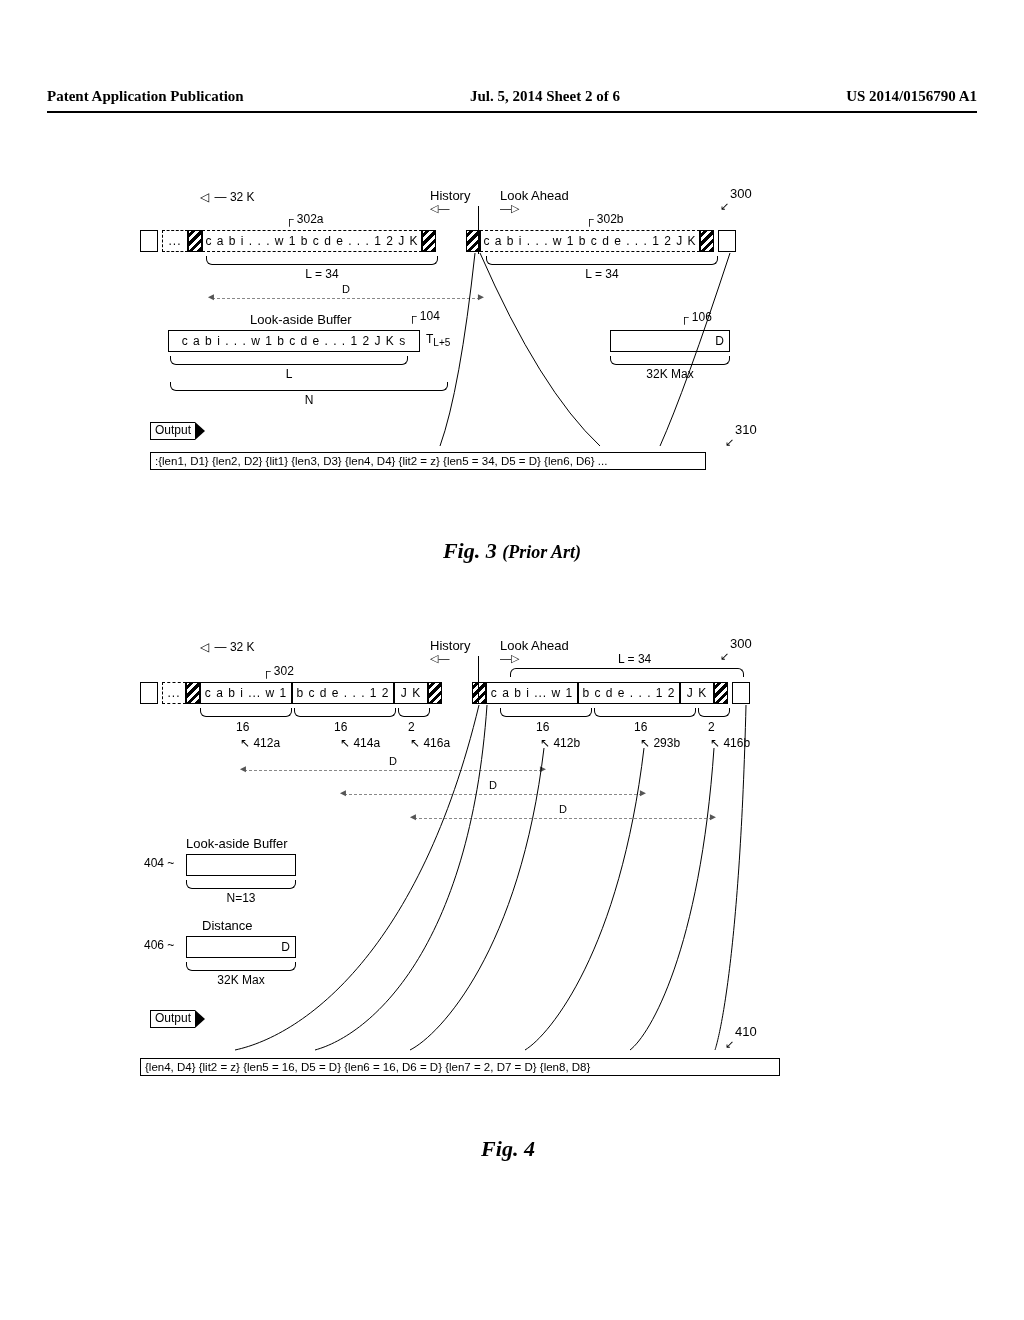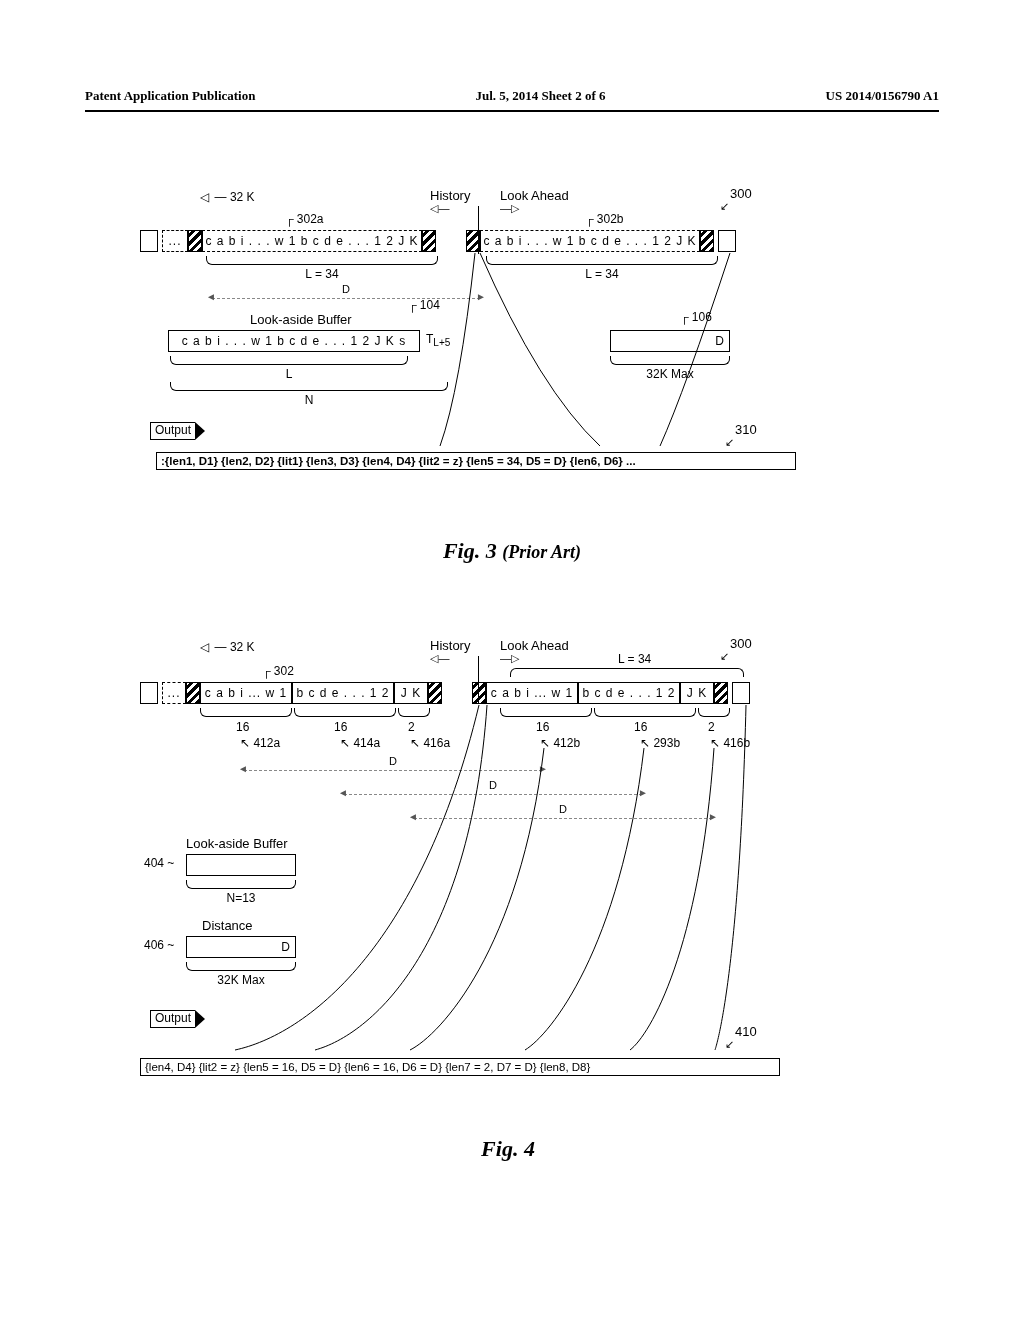--- a/index.html
+++ b/index.html
@@ -1,17 +1,17 @@
 <!DOCTYPE html>
 <html><head>
 <meta charset="utf-8">
 <style>
   * { box-sizing: border-box; margin: 0; padding: 0; }
   body { font-family: "Times New Roman", serif; background: #fff; color: #000; width: 1024px; height: 1320px; position: relative; }
-  .header { position: absolute; top: 88px; left: 0; right: 0; padding: 0 85px; font-size: 13px; }
+  .header { position: absolute; top: 88px; left: 0; right: 0; padding: 0 47px; font-size: 15px; }
   .header-line { display: flex; justify-content: space-between; font-weight: bold; }
   .header hr { margin-top: 6px; border: none; border-top: 2px solid #000; }
 
   .figure-area { position: absolute; left: 140px; }
   .fig3 { top: 190px; width: 680px; height: 380px; }
   .fig4 { top: 640px; width: 680px; height: 545px; }
 
   .caption { font-family: "Times New Roman", serif; font-style: italic; font-weight: bold; font-size: 22px; text-align: center; }
   .caption .prior { font-style: italic; font-weight: bold; font-size: 18px; }
 
@@ -125,21 +125,21 @@
   </div>
   <div class="brace-down" style="left:346px; top:66px; width:232px;">
     <div class="brace-text">L = 34</div>
   </div>
 
   <div class="dim-arrow" style="left:72px; top:108px; width:268px;">
     <span class="dim-text">D</span>
   </div>
 
   <div class="label" style="left:110px; top:122px;">Look-aside Buffer</div>
-  <div class="label small-label" style="left:268px; top:108px;text-align:right;">┌ <span>104</span></div>
+  <div class="label small-label" style="left:268px; top:119px;text-align:right;">┌ <span>104</span></div>
   <div class="label small-label" style="left:540px; top:120px;">┌ <span>106</span></div>
 
   <div class="buffer-row" style="left:28px; top:140px;">
     <div class="cell" style="width:252px;">c a b i . . . w 1 b c d e . . . 1 2 J K s</div>
   </div>
   <div class="label small-label" style="left:286px; top:142px;">
     <span>T</span><sub>L+5</sub>
   </div>
 
   <div class="buffer-row" style="left:470px; top:140px;">
@@ -161,21 +161,21 @@
     <path d="M 340 63 Q 400 200 460 256" stroke="#000" fill="none" stroke-width="1"></path>
     <path d="M 590 63 Q 545 200 520 256" stroke="#000" fill="none" stroke-width="1"></path>
   </svg>
 
   <div class="output-label" style="left:10px; top:232px; height:18px;">
     <span class="inner">Output</span>
   </div>
   <div class="label" style="left:595px; top:232px;">310</div>
   <div class="label" style="left:585px; top:246px; font-size:11px;">↙</div>
 
-  <div class="output-box" style="left:16px; top:262px; width:640px;font-weight:bold;">:{len1, D1} {len2, D2} {lit1} {len3, D3} {len4, D4} {lit2 = z} {len5 = 34, D5 = D} {len6, D6} ...</div>
+  <div class="output-box" style="left:10px; top:262px; width:556px;">:{len1, D1} {len2, D2} {lit1} {len3, D3} {len4, D4} {lit2 = z} {len5 = 34, D5 = D} {len6, D6} ...</div>
 </div>
 
 <div class="caption" style="position:absolute; left:0; right:0; top:538px;">
   <span>Fig. 3</span> <span class="prior">(Prior Art)</span>
 </div>
 
 <div class="figure-area fig4">
   <div class="label arrow-left" style="left:60px; top:0;">
     — <span>32 K</span>
   </div>

